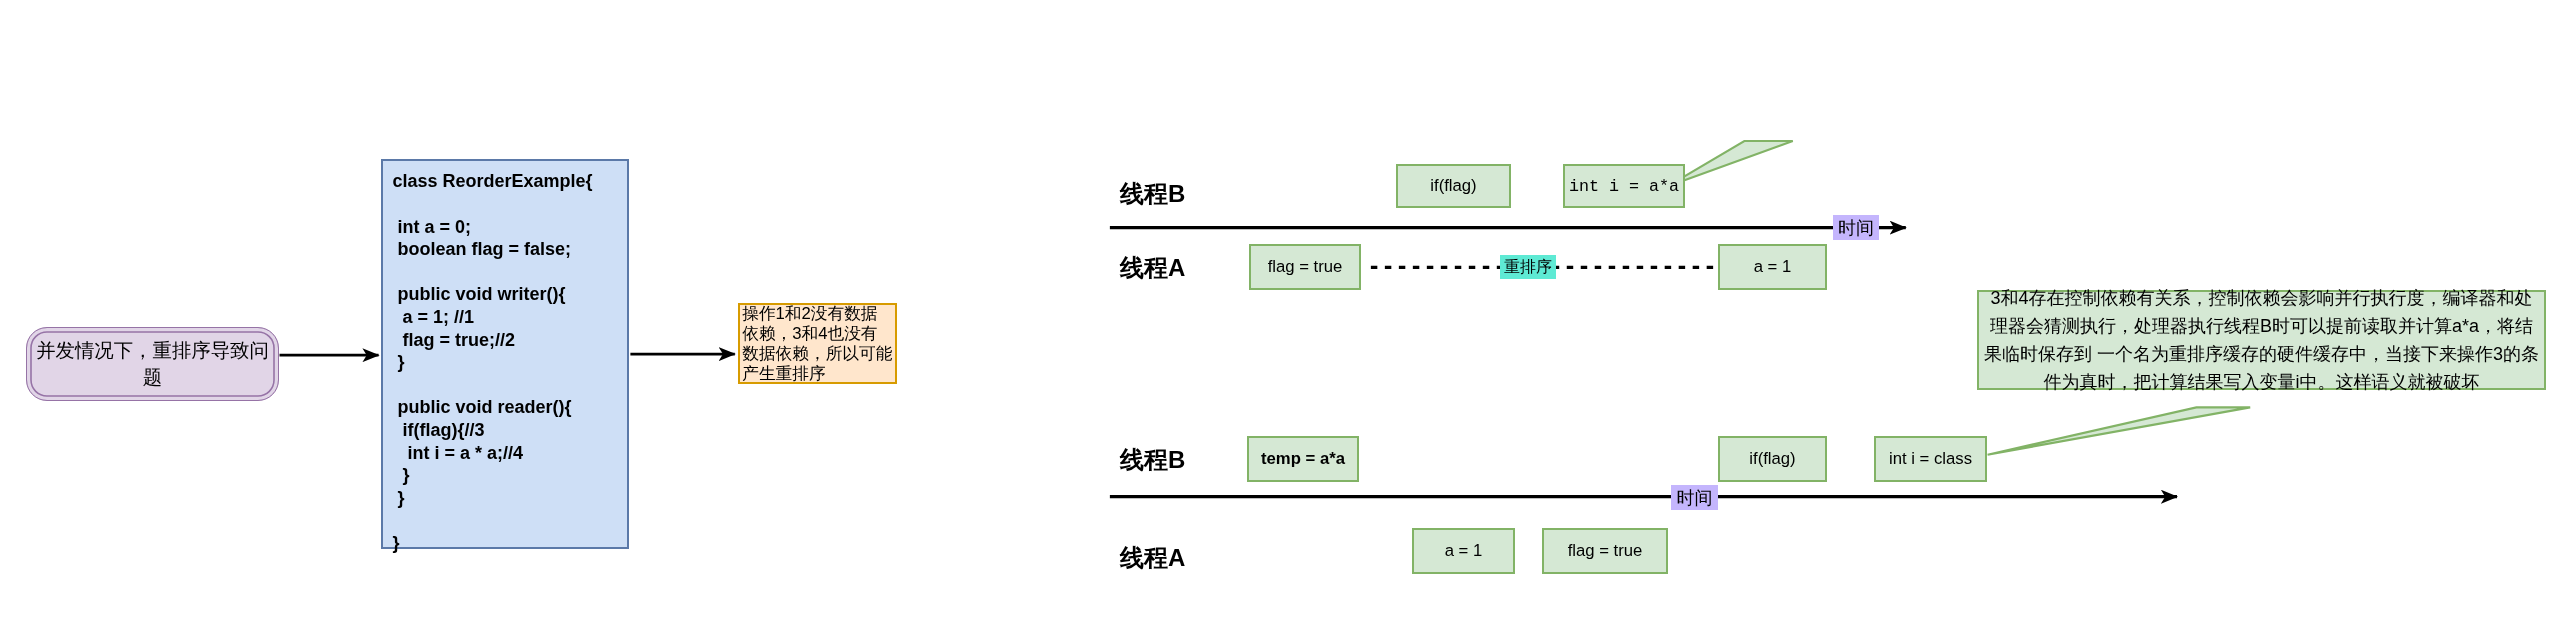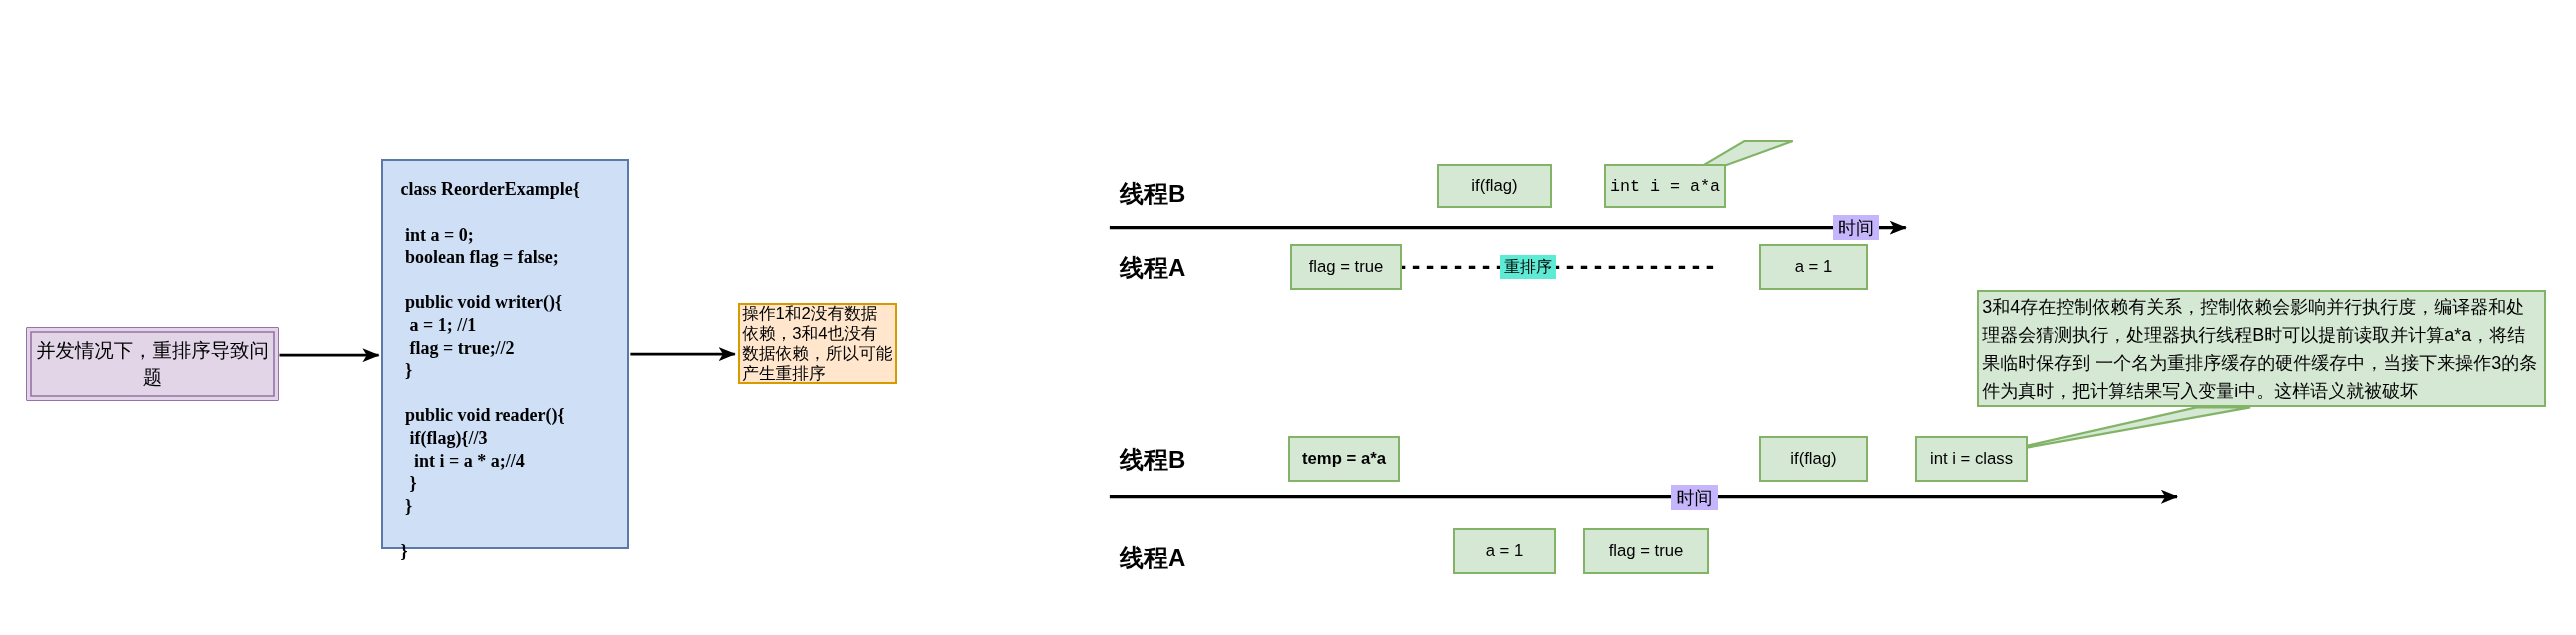--- a/index.html
+++ b/index.html
@@ -11,52 +11,51 @@
     color:#000000;
     overflow:hidden;
   }
   .abs{position:absolute;box-sizing:border-box;}
   svg.connector-layer{position:absolute;left:0;top:0;width:2576px;height:635px;z-index:1;}
   .node{z-index:2;display:flex;align-items:center;justify-content:center;text-align:center;}
 
   
   .purple-node{
     left:26px;top:327px;width:253px;height:74px;
-    background:#E1D5E7;border:1.6px solid #9673A6;border-radius:1px;
+    background:#E1D5E7;border:1.6px solid #9673A6;border-radius:21px;
     box-shadow:inset 0 0 0 3.2px #E1D5E7, inset 0 0 0 4.8px #9673A6;
     font-size:19.4px;
   }
 
   
   .code-node{
     left:381px;top:159px;width:248px;height:390px;
     background:#CEDFF6;border:2.2px solid #5B79A8;
     z-index:2;
   }
   .code-node pre{
-    margin:12px;padding:5.4px 0 0 5.4px;
-    font-family:Liberation Serif, serif;
+    margin:4px;padding:5.4px 0 0 5.4px;
+    font-family:Liberation Sans, sans-serif;
     font-weight:bold;font-size:18px;line-height:22.6px;
     white-space:pre;
   }
 
   
   .orange-node{
     left:738px;top:303px;width:159px;height:81px;
     background:#FFE6CC;border:2.2px solid #D79B00;
     font-size:16.7px;line-height:20px;text-align:left;
     display:flex;align-items:center;
     padding:1.1px 2.2px;
   }
 
   
   .green-box{
     background:#D5E8D4;border:2.2px solid #82B366;
     font-size:16.7px;
-    margin-left:41px;
   }
 
   
   .thread-label{
     font-weight:bold;font-size:24px;
     display:flex;align-items:center;
     z-index:2;
   }
 
   
@@ -76,22 +75,22 @@
   .callout{
     background:#D5E8D4;border:2.2px solid #82B366;
     z-index:2;display:flex;align-items:center;justify-content:center;
   }
   .callout-top{
     left:1666px;top:48px;width:202px;height:92px;
     font-size:18.3px;line-height:27px;text-align:left;
     padding:0 6.5px;
   }
   .callout-big{
-    left:1977px;top:290px;width:569px;height:117px;
-    font-size:18px;line-height:28px;
+    left:1977px;top:290px;width:569px;height:100px;
+    font-size:18px;line-height:28px;text-align:center;
     padding:0 3.2px;
   }
 </style>
 </head>
 <body>
 
 <div id="canvas">
 
   <svg class="connector-layer" viewBox="0 0 4784 1180" xmlns="http://www.w3.org/2000/svg">
     <defs>

